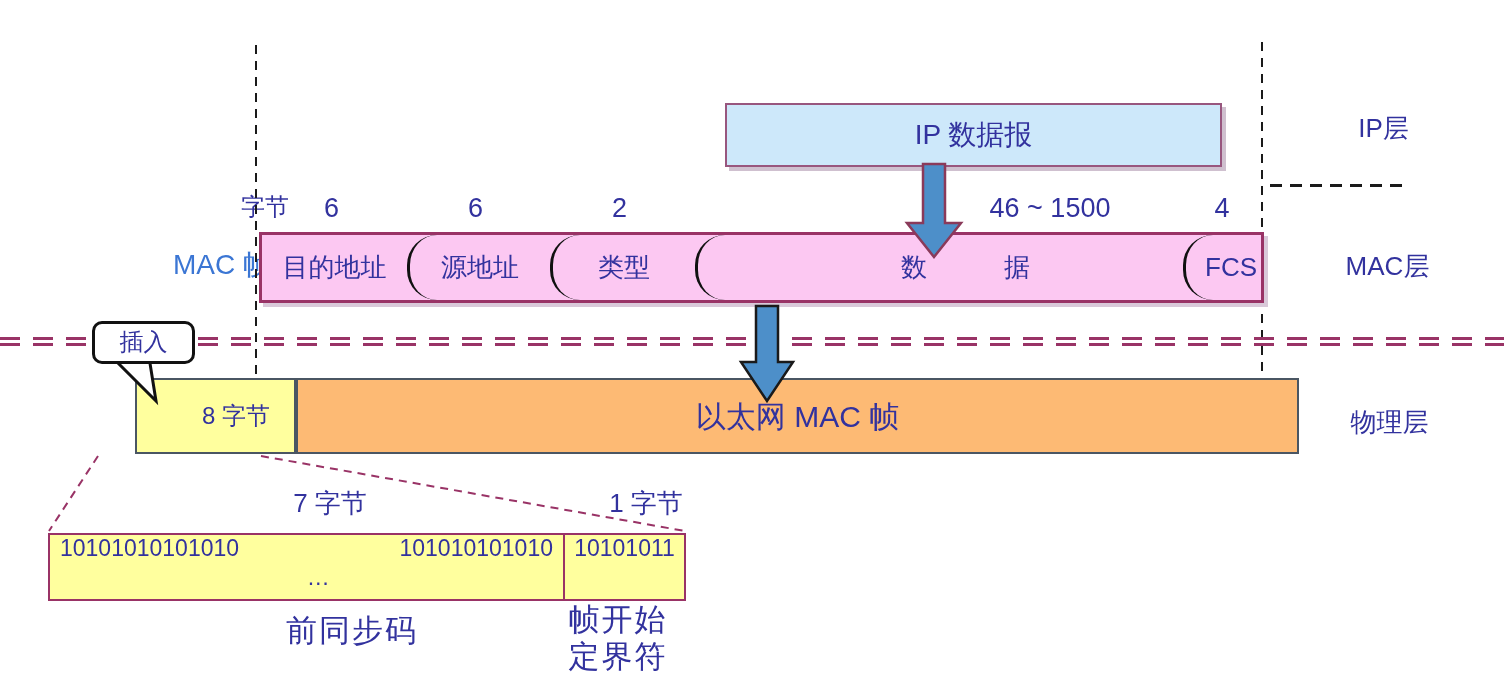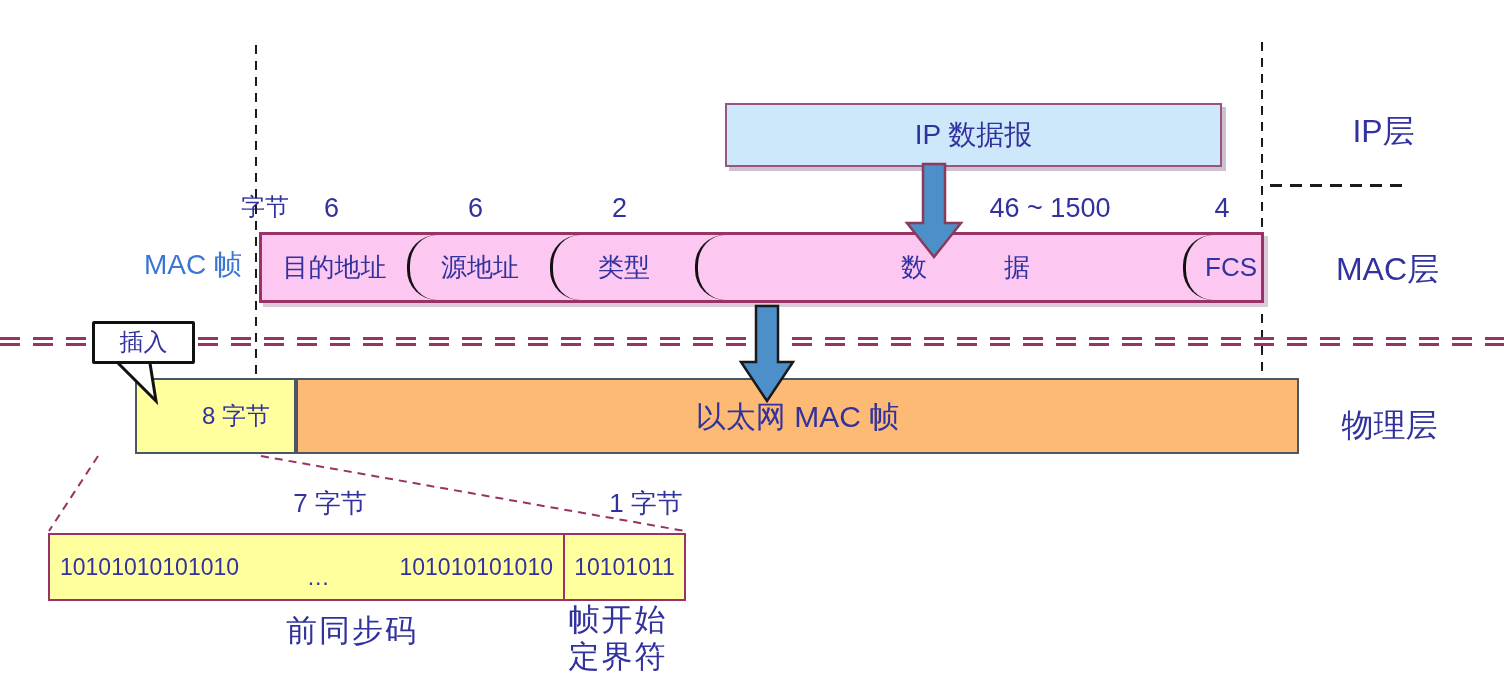--- a/index.html
+++ b/index.html
@@ -39,32 +39,32 @@
   .mac-cell{
     display:flex;align-items:center;justify-content:center;
     font-size:26px;box-sizing:border-box;white-space:nowrap;
   }
   .mac-cell + .mac-cell{border-left:3px solid #111111;border-radius:30px;}
   .cell-data{word-spacing:70px;padding-left:50px;}
   .phys-box{
     border:2px solid #4a5663;box-sizing:border-box;z-index:2;
   }
   .callout{
-    background:#ffffff;border:3px solid #111111;border-radius:2px;
+    background:#ffffff;border:3px solid #111111;border-radius:10px;
     font-size:24px;z-index:7;align-items:center;
   }
   .exp-box{
     background:#ffff9e;border:2px solid #993366;display:flex;
     box-sizing:border-box;z-index:2;
   }
-  .exp-cell{display:flex;align-items:center;font-size:23px;}
+  .exp-cell{display:flex;font-size:23px;}
   .exp-cell.bits{justify-content:space-between;padding:0 10px;}
   .exp-cell + .exp-cell{border-left:2px solid #993366;}
   .ellip{align-self:flex-end;padding-bottom:8px;letter-spacing:2px;}
-  .layer-label{font-size:32px;z-index:3;}
+  .layer-label{font-size:26px;z-index:3;}
   .blue-label{color:#3b76d4;font-size:28px;}
   .bottom-name{font-size:31px;letter-spacing:2px;z-index:3;}
   svg.overlay{position:absolute;left:0;top:0;z-index:6;}
 </style>
 </head>
 <body>
 
 <div class="canvas">
 
   <div class="abs vdash" style="left:255px;top:45px;height:333px;"></div>
@@ -84,21 +84,21 @@
   <div class="abs layer-label center txt" style="left:1284px;top:252px;width:135px;">MAC层</div>
   <div class="abs layer-label center txt" style="left:1286px;top:408px;width:135px;">物理层</div>
 
   <div class="abs txt" style="left:170px;top:194px;width:83px;font-size:24px;text-align:right;">字节</div>
   <div class="abs num center" style="left:259px;top:193px;width:145px;">6</div>
   <div class="abs num center" style="left:404px;top:193px;width:143px;">6</div>
   <div class="abs num center" style="left:547px;top:193px;width:145px;">2</div>
   <div class="abs num center" style="left:960px;top:193px;width:180px;">46 ~ 1500</div>
   <div class="abs num center" style="left:1180px;top:193px;width:84px;">4</div>
 
-  <div class="abs blue-label txt center" style="left:87px;top:250px;width:140px;">MAC 帧</div>
+  <div class="abs blue-label txt center" style="left:116px;top:250px;width:140px;">MAC 帧</div>
   <div class="abs mac-row" style="left:259px;top:232px;width:1005px;height:71px;">
     <div class="mac-cell" style="width:145px;">目的地址</div>
     <div class="mac-cell" style="width:143px;">源地址</div>
     <div class="mac-cell" style="width:145px;">类型</div>
     <div class="mac-cell cell-data" style="width:488px;">数 据</div>
     <div class="mac-cell" style="flex:1;padding-left:15px;">FCS</div>
   </div>
 
   <div class="abs callout center txt" style="left:56px;top:321px;width:97px;height:37px;">
     <span>插入</span>

